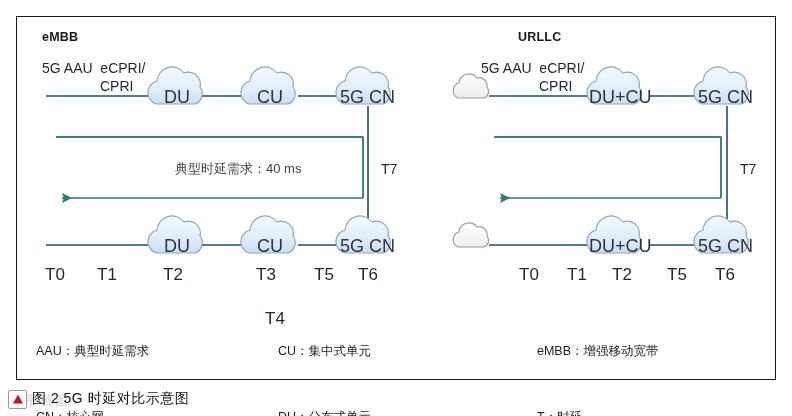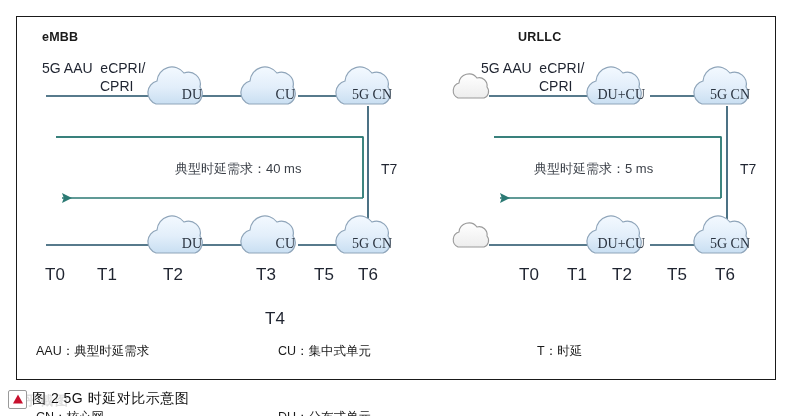--- a/index.html
+++ b/index.html
@@ -22,21 +22,21 @@
     box-sizing:border-box;
   }
 
   
   .canvas{position:absolute;left:0;top:0;width:792px;height:416px;pointer-events:none;}
 
   
   .lbl{position:absolute;white-space:pre;color:#1a1a1a;}
   .panel-title{font-size:12.5px;font-weight:bold;letter-spacing:.2px;}
   .port-label{font-size:14px;color:#1f2430;}
-  .node-text{font-size:14px;color:#2b3440;text-align:right;font-family:Liberation Serif, serif;}
+  .node-text{font-size:18px;color:#2b3440;text-align:center;}
   .tlabel{font-size:17px;color:#1f2430;}
   .t7{font-size:14px;color:#1f2430;}
   .latency{font-size:13px;color:#3a3f47;}
   .legend{font-size:12.5px;color:#1a1a1a;line-height:22px;}
 
   
   .caption-row{
     position:absolute;left:8px;top:386px;
     height:26px;display:flex;align-items:center;gap:5px;
   }
@@ -174,21 +174,20 @@
   <div class="lbl tlabel" style="left:358px;top:265px;">T6</div>
 
   <div class="lbl panel-title" style="left:481px;top:30px;margin-left:37px;">URLLC</div>
 
   <div class="lbl port-label" style="left:481px;top:60px;">5G AAU  eCPRI/</div>
   <div class="lbl port-label" style="left:539px;top:78px;">CPRI</div>
 
   <div class="lbl node-text" style="left:589px;top:87px;width:56px;">DU+CU</div>
   <div class="lbl node-text" style="left:698px;top:87px;width:52px;">5G CN</div>
 
-  <div class="lbl latency" style="left:534px;top:160px;">典型时延需求：5 ms</div>
   <div class="lbl t7" style="left:740px;top:161px;">T7</div>
 
   <div class="lbl node-text" style="left:589px;top:236px;width:56px;">DU+CU</div>
   <div class="lbl node-text" style="left:698px;top:236px;width:52px;">5G CN</div>
 
   <div class="lbl tlabel" style="left:519px;top:265px;">T0</div>
   <div class="lbl tlabel" style="left:567px;top:265px;">T1</div>
   <div class="lbl tlabel" style="left:612px;top:265px;">T2</div>
   <div class="lbl tlabel" style="left:667px;top:265px;">T5</div>
   <div class="lbl tlabel" style="left:715px;top:265px;">T6</div>
@@ -199,20 +198,21 @@
     
   </div>
 
   <div class="lbl legend" style="left:278px;top:296px;">
     <div>CU：集中式单元</div>
     <div>DU：分布式单元</div>
     
   </div>
 
   <div class="lbl legend" style="left:537px;top:296px;">
+    <div>eMBB：增强移动宽带</div>
     <div>T：时延</div>
     
   </div>
 
   <div class="watermark">知乎截图</div>
   <div class="caption-row">
     <span class="logo-mark"></span>
     <span class="caption-text">图 2  5G 时延对比示意图</span>
   </div>
 

